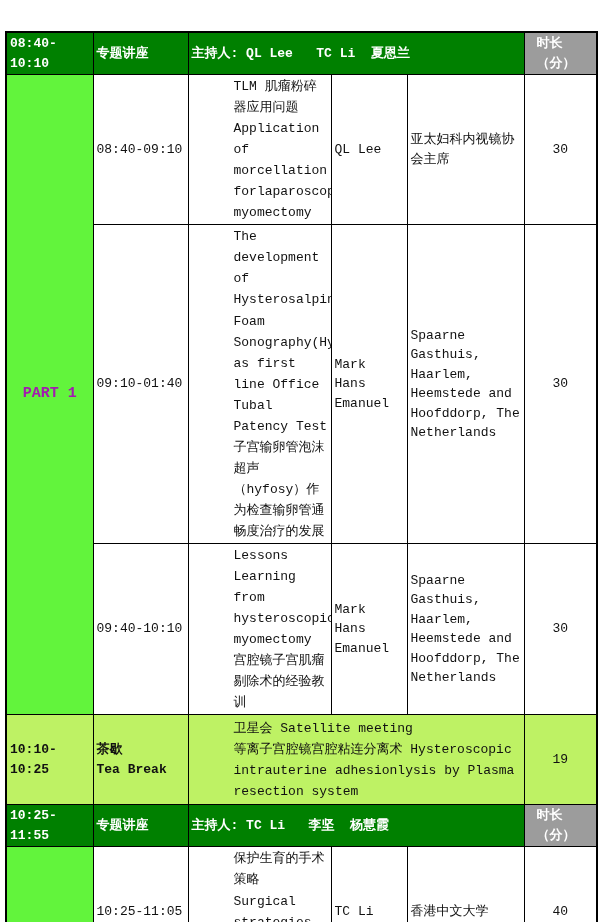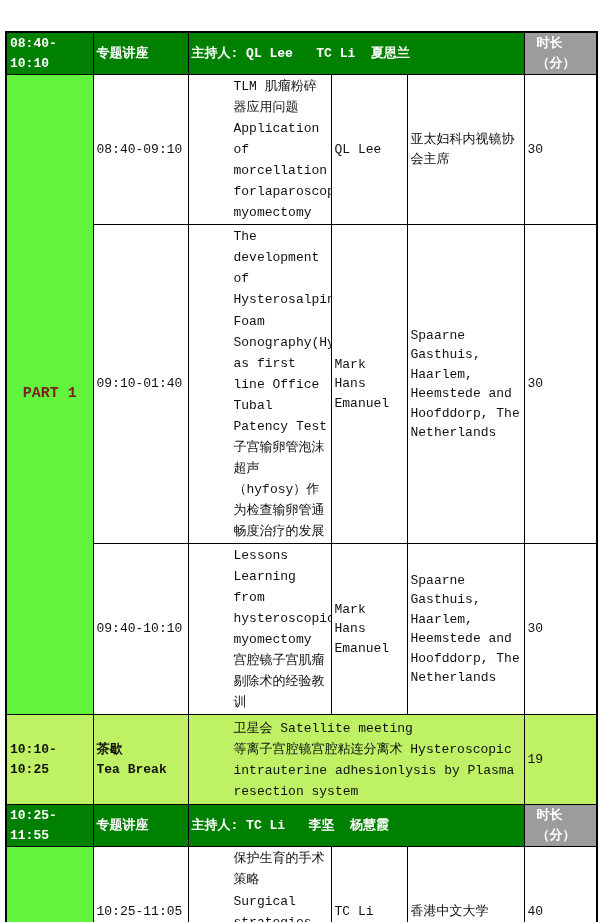--- a/index.html
+++ b/index.html
@@ -23,27 +23,27 @@
   }
   
   .green{background:#008000;color:#ffffff;font-weight:bold;font-size:14px;}
   .green td{color:#ffffff;}
   .opening-row td{height:36px;}
   .hdr-row td{height:30px;}
   .hdr2-row td{height:27px;}
   
   .gray{background:#9C9C9C;color:#ffffff;font-weight:bold;font-size:13px;padding:1px 12px;}
   
-  .part{background:#62F43C;color:#7f1d1d;font-weight:bold;text-align:center;font-size:15px;}
+  .part{background:#62F43C;color:#a21caf;font-weight:bold;text-align:center;font-size:15px;}
   
   .tea td{background:#bef264;}
   .tea .bold{font-weight:bold;font-family:Liberation Mono, monospace;}
   
   .prewrap{white-space:pre-wrap;}
-  .center{text-align:left;}
+  .center{text-align:center;}
   .topic{line-height:1.62;padding-left:45px;}
 </style>
 </head>
 <body>
 
 <div class="page">
 
 
   <div class="gap"></div>
 

